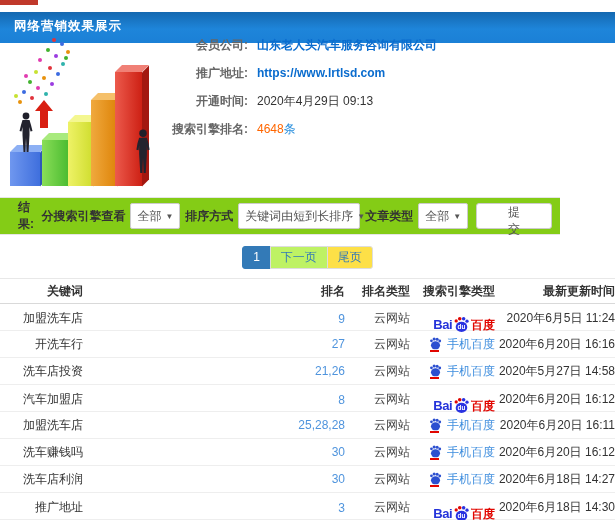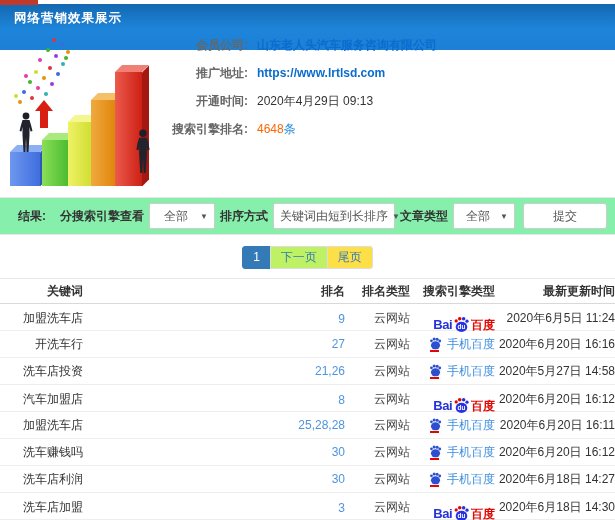--- a/index.html
+++ b/index.html
@@ -1,21 +1,21 @@
 <!DOCTYPE html>
 <html><head>
 <meta charset="utf-8">
 <style>
   * { margin:0; padding:0; box-sizing:border-box; }
   html,body { background:#fff; }
   body { font-family:"Liberation Sans","DejaVu Sans",sans-serif; }
   .page { position:relative; width:615px; height:520px; background:#fff; overflow:hidden; }
 
   
-  .title-bar { position:absolute; left:0; top:4px; width:615px; height:46px;
+  .title-bar { position:absolute; left:0; top:12px; width:615px; height:31px;
     background:linear-gradient(180deg,#1468b0 0%,#1e85da 55%,#1b80d6 100%); }
   .title-bar .title { position:absolute; left:14px; top:0; line-height:29px;
     color:#fff; font-size:12.5px; font-weight:bold; letter-spacing:1px; }
   .red-strip { position:absolute; left:0; top:0; width:38px; height:5px; background:#c0392b; }
 
   
   .illus { position:absolute; left:4px; top:32px; width:168px; height:156px; }
   .confetti { position:absolute; left:48px; top:6px; width:4px; height:4px; border-radius:50%;
     background:#e1333b;
     box-shadow: 8px 4px 0 0 #3b6be1, -6px 10px 0 0 #42b32f, 14px 12px 0 0 #e8920c,
@@ -58,22 +58,22 @@
   
   .member { position:absolute; left:158px; top:31px; width:450px; }
   .m-row { display:flex; align-items:center; height:28px; font-size:12px; }
   .m-label { width:90px; text-align:right; color:#666; font-weight:bold; }
   .m-val { margin-left:9px; color:#333; }
   .m-link { color:#0a6cce; text-decoration:none; cursor:pointer;font-weight:bold; }
   .m-rank-num { color:#f60; }
   .m-rank-unit { color:#2a8fdd; }
 
   
-  .filter-bar { position:absolute; left:0; top:197px; width:615px; height:38px;
-    background:#86efac; border-top:1px solid #e5e5e5; border-bottom:1px solid #e5e5e5;
+  .filter-bar { position:absolute; left:0; top:197px; width:560px; height:38px;
+    background:#84cc16; border-top:1px solid #e5e5e5; border-bottom:1px solid #e5e5e5;
     display:flex; align-items:center; padding:0 8px 0 18px; font-size:12px; }
   .result-label { font-weight:bold; color:#333; }
   .filter-spacer { flex:1; }
   .f-label { font-weight:bold; color:#333; margin:0 5px; white-space:nowrap; }
   .select { background:#fff; border:1px solid #ccc; border-radius:2px; height:26px;
     display:flex; align-items:center; padding:0 6px; color:#555; cursor:pointer; }
   .select .sel-text { flex:1; text-align:center; white-space:nowrap; font-size:12px; }
   .select .caret { font-size:8px; color:#555; margin-left:4px; }
   .sel-engine { width:66px; } .sel-sort { width:122px; } .sel-article { width:62px; }
   .submit-btn { margin-left:8px; height:26px; padding:0 29px; background:#fff;
@@ -372,21 +372,21 @@
             </svg>
             <span class="redline"></span>
           </span>
           <span class="m-text">手机百度</span>
         </span>
       </span>
       <span class="c5">2020年6月18日 14:27</span>
     </div>
 
     <div class="t-row" data-engine="baidu_pc">
-      <span class="c1">洗车店加盟</span>
+      <span class="c1">推广地址</span>
       <a class="c2">3</a>
       <span class="c3">云网站</span>
       <span class="c4">
         <span class="logo-pc">
           <span class="bai">Bai</span>
           <svg width="17" height="17" viewBox="0 0 24 24">
             <circle cx="4.5" cy="7" r="2.3" fill="#e10602"></circle>
             <circle cx="9.5" cy="3.8" r="2.5" fill="#e10602"></circle>
             <circle cx="15" cy="4" r="2.5" fill="#2932e1"></circle>
             <circle cx="19.8" cy="7.4" r="2.3" fill="#2932e1"></circle>

